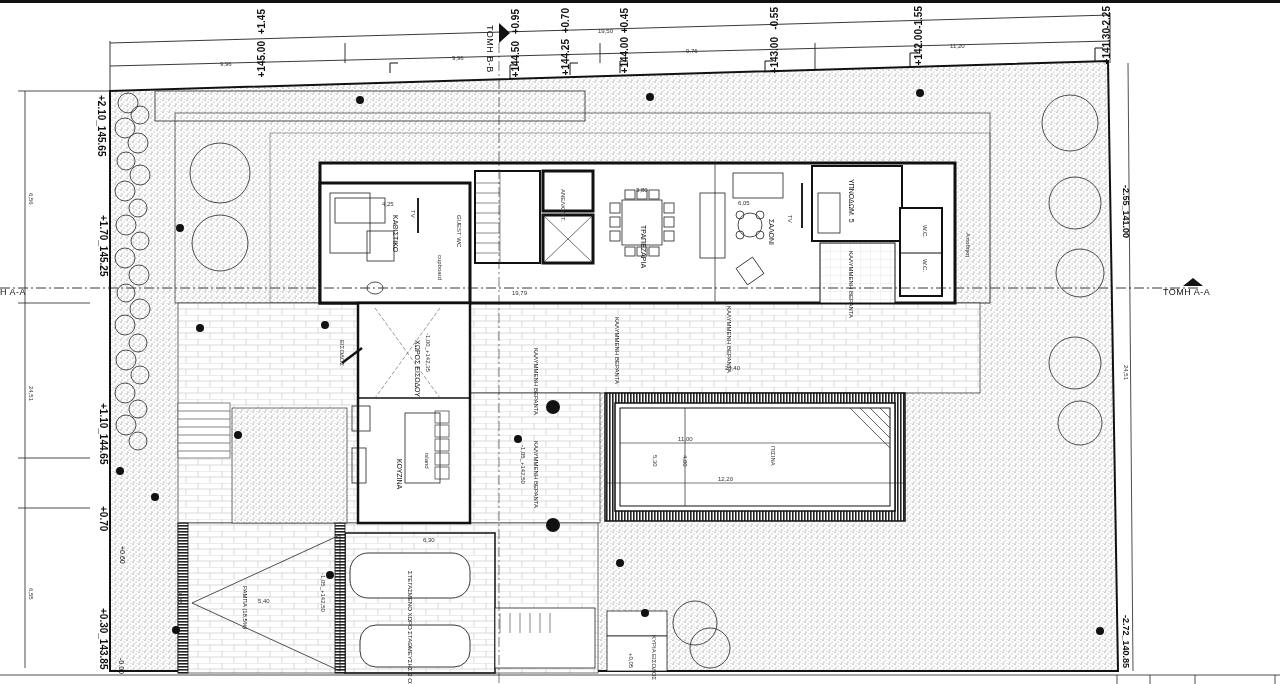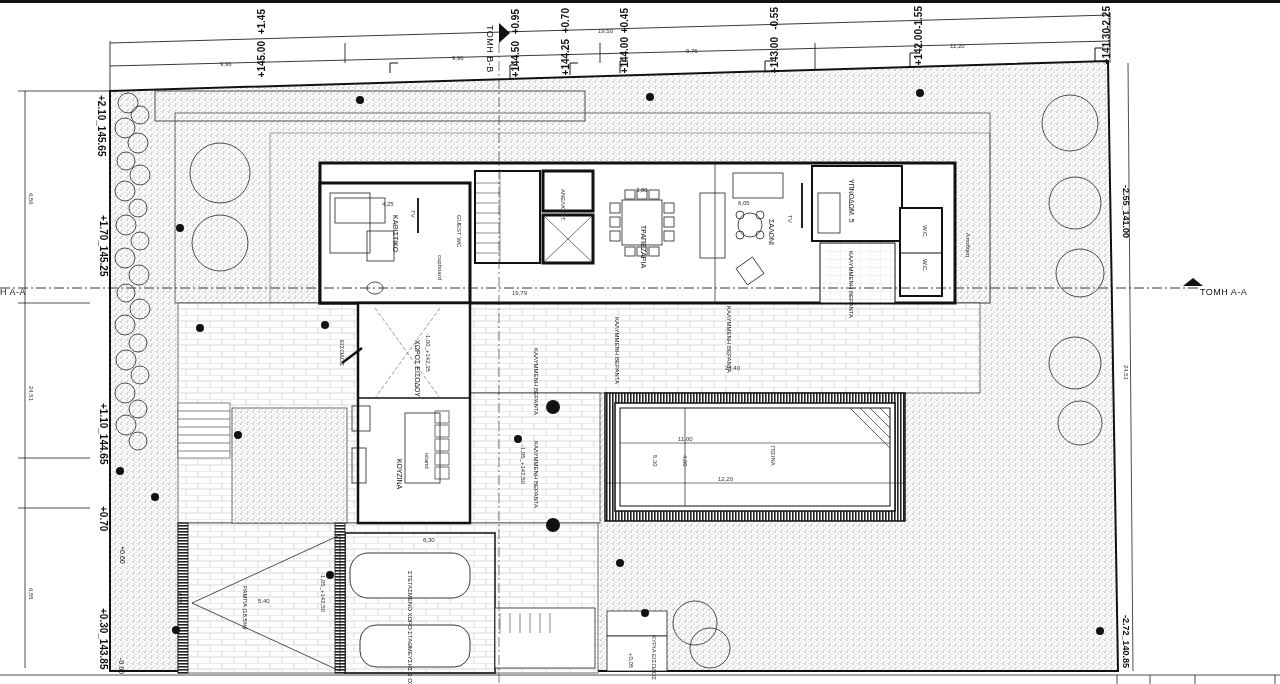--- a/index.html
+++ b/index.html
@@ -302,21 +302,21 @@
   <span class="lbl v bold" style="left:1101px;top:3px;">-2.25</span>
   <span class="lbl v bold" style="left:1101px;top:25px;">+141.30</span>
 
   <span class="lbl small" style="left:220px;top:58px;">9,96</span>
   <span class="lbl small" style="left:452px;top:52px;">9,96</span>
   <span class="lbl small" style="left:598px;top:25px;">19,50</span>
   <span class="lbl small" style="left:686px;top:45px;">9,76</span>
   <span class="lbl small" style="left:950px;top:40px;">11,20</span>
 
   <span class="lbl vr section-label" style="left:485px;top:22px;">TOMH B-B</span>
-  <span class="lbl section-label" style="left:1163px;top:284px;margin-left:37px;">TOMH A-A</span>
+  <span class="lbl section-label" style="left:1163px;top:284px;">TOMH A-A</span>
   <span class="lbl section-label" style="left:0px;top:284px;">H A-A</span>
 
   <span class="lbl vr bold" style="left:96px;top:92px;">+2.10_145.65</span>
   <span class="lbl vr bold" style="left:98px;top:212px;">+1.70_145.25</span>
   <span class="lbl vr bold" style="left:98px;top:400px;">+1.10_144.65</span>
   <span class="lbl vr bold" style="left:98px;top:503px;">+0.70</span>
   <span class="lbl vr" style="left:119px;top:543px;font-size:7px;">+0.60</span>
   <span class="lbl vr bold" style="left:98px;top:605px;">+0.30_143.85</span>
   <span class="lbl vr" style="left:118px;top:655px;font-size:7px;">-0.00</span>
 

